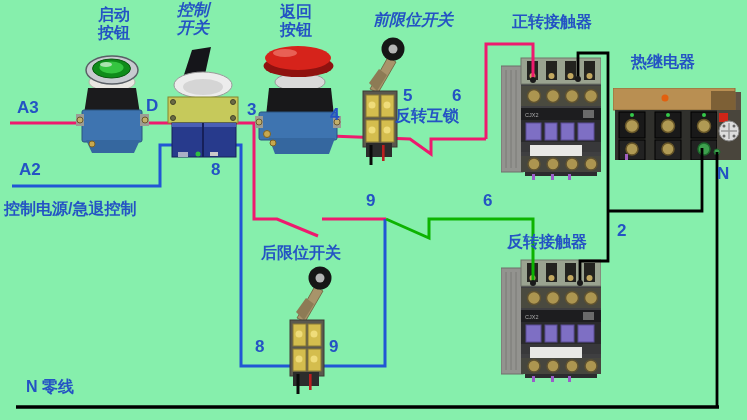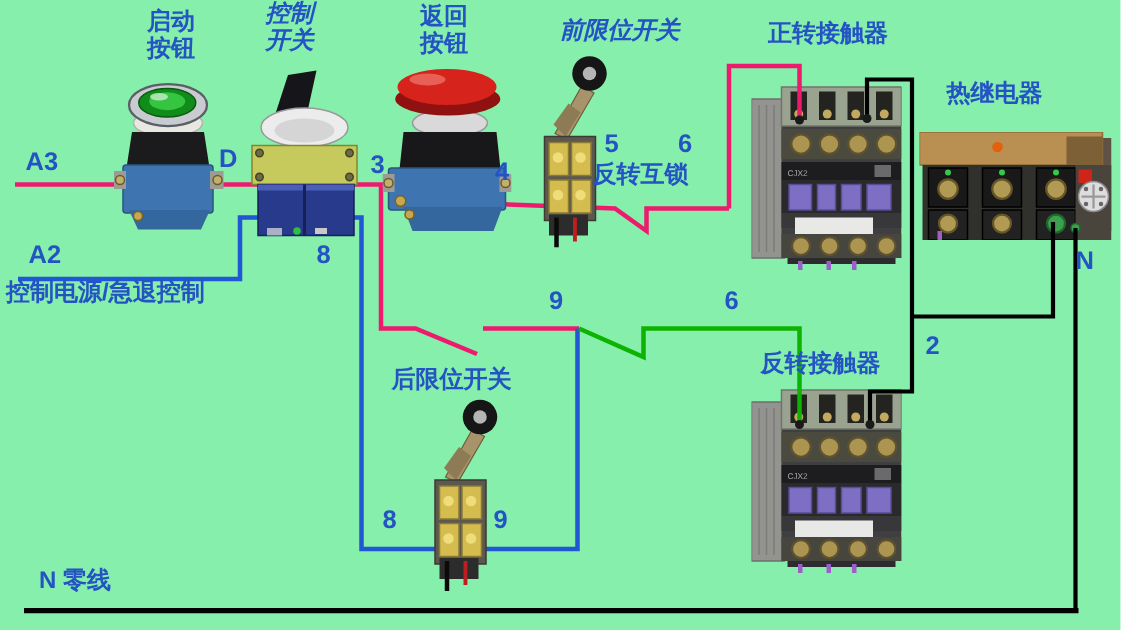--- a/index.html
+++ b/index.html
@@ -275,21 +275,21 @@
     <span>按钮</span>
   </div>
   <span class="lbl cn" style="left:373px;top:10px;font-style:italic;">前限位开关</span>
   <span class="lbl cn" style="left:512px;top:12px;">正转接触器</span>
   <span class="lbl cn" style="left:631px;top:52px;">热继电器</span>
   <span class="lbl cn" style="left:507px;top:232px;">反转接触器</span>
   <span class="lbl cn" style="left:261px;top:243px;">后限位开关</span>
 
   <span class="lbl num" style="left:17px;top:98px;">A3</span>
   <span class="lbl num" style="left:19px;top:160px;">A2</span>
-  <span class="lbl cn" style="left:4px;top:185px;">控制电源/急退控制</span>
+  <span class="lbl cn" style="left:4px;top:199px;">控制电源/急退控制</span>
   <span class="lbl num" style="left:146px;top:96px;">D</span>
   <span class="lbl num" style="left:247px;top:100px;">3</span>
   <span class="lbl num" style="left:330px;top:105px;">4</span>
   <span class="lbl num" style="left:403px;top:86px;">5</span>
   <span class="lbl num" style="left:452px;top:86px;">6</span>
   <span class="lbl cn" style="left:395px;top:106px;text-align:center;">反转互锁</span>
   <span class="lbl num" style="left:211px;top:160px;">8</span>
   <span class="lbl num" style="left:366px;top:191px;">9</span>
   <span class="lbl num" style="left:483px;top:191px;">6</span>
   <span class="lbl num" style="left:255px;top:337px;">8</span>

